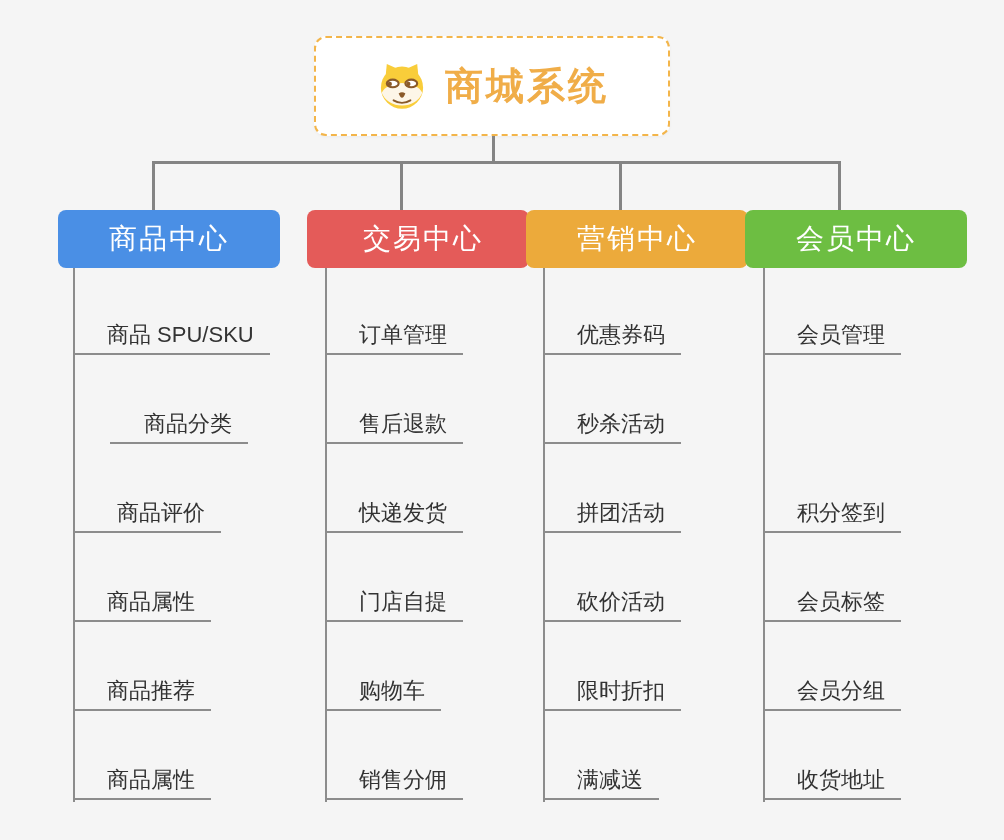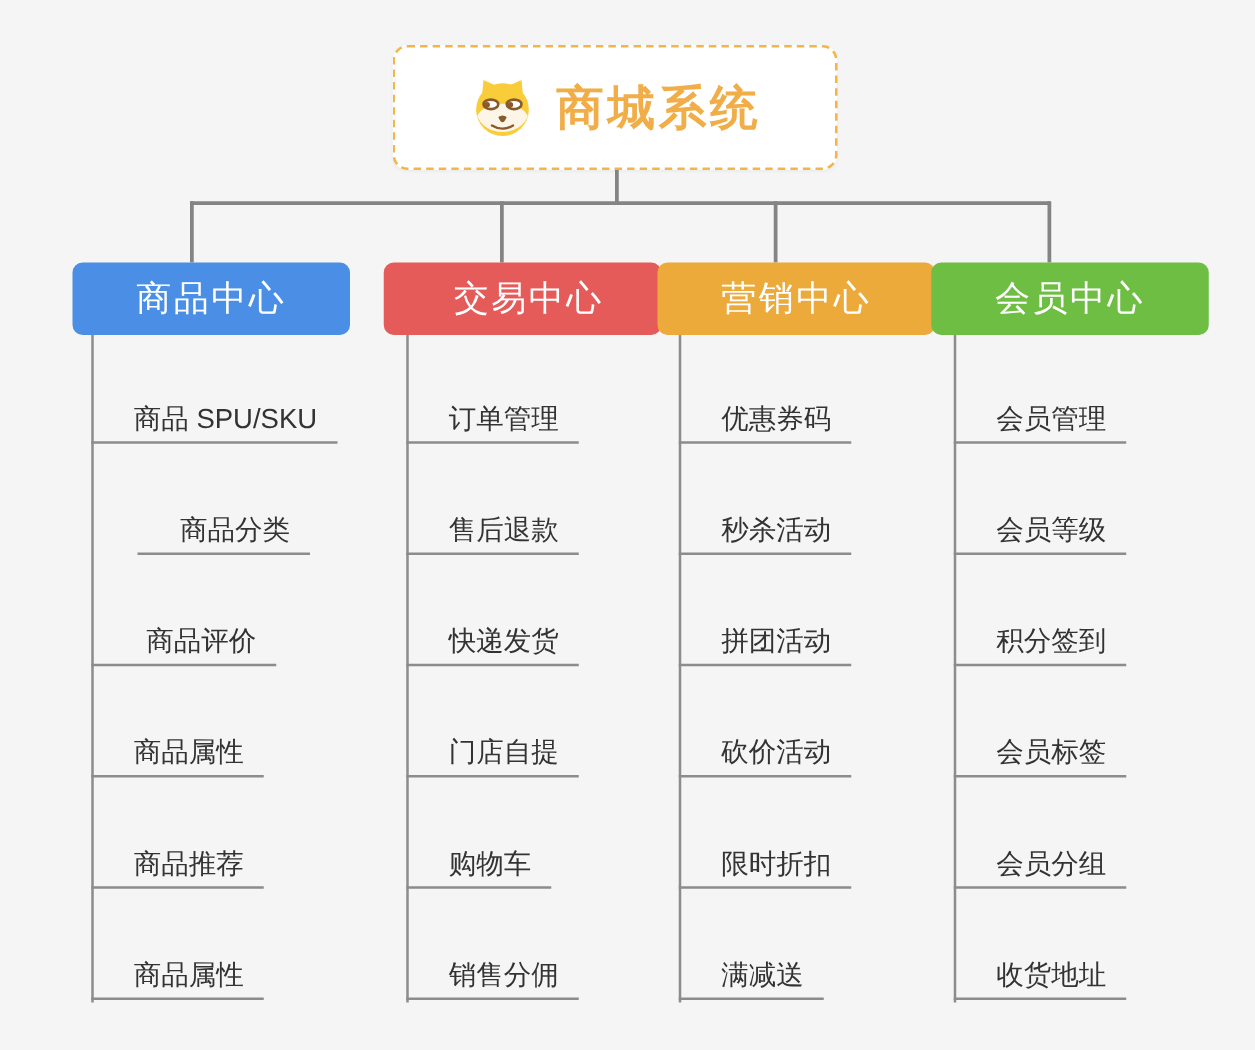--- a/index.html
+++ b/index.html
@@ -134,18 +134,17 @@
     <div class="leaf-item" style="left: 543px; top: 410px; color: rgb(51, 51, 51); border-bottom-color: rgb(140, 140, 140);">秒杀活动</div>
     <div class="leaf-item" style="left: 543px; top: 499px; color: rgb(51, 51, 51); border-bottom-color: rgb(140, 140, 140);">拼团活动</div>
     <div class="leaf-item" style="left: 543px; top: 588px; color: rgb(51, 51, 51); border-bottom-color: rgb(140, 140, 140);">砍价活动</div>
     <div class="leaf-item" style="left: 543px; top: 677px; color: rgb(51, 51, 51); border-bottom-color: rgb(140, 140, 140);">限时折扣</div>
     <div class="leaf-item" style="left: 543px; top: 766px; color: rgb(51, 51, 51); border-bottom-color: rgb(140, 140, 140);">满减送</div>
     <div class="branch-header" style="left: 745px; background: rgb(109, 190, 66);">
       <span>会员中心</span>
     </div>
     <div class="spine" style="left: 763px; background: rgb(140, 140, 140);"></div>
     <div class="leaf-item" style="left: 763px; top: 321px; color: rgb(51, 51, 51); border-bottom-color: rgb(140, 140, 140);">会员管理</div>
-    <div class="leaf-item" style="left: 763px; top: 410px; color: rgb(51, 51, 51); border-bottom-color: rgb(140, 140, 140);">会员等级</div>
     <div class="leaf-item" style="left: 763px; top: 499px; color: rgb(51, 51, 51); border-bottom-color: rgb(140, 140, 140);">积分签到</div>
     <div class="leaf-item" style="left: 763px; top: 588px; color: rgb(51, 51, 51); border-bottom-color: rgb(140, 140, 140);">会员标签</div>
     <div class="leaf-item" style="left: 763px; top: 677px; color: rgb(51, 51, 51); border-bottom-color: rgb(140, 140, 140);">会员分组</div>
     <div class="leaf-item" style="left: 763px; top: 766px; color: rgb(51, 51, 51); border-bottom-color: rgb(140, 140, 140);">收货地址</div>
   </div>
 
 </body></html>

